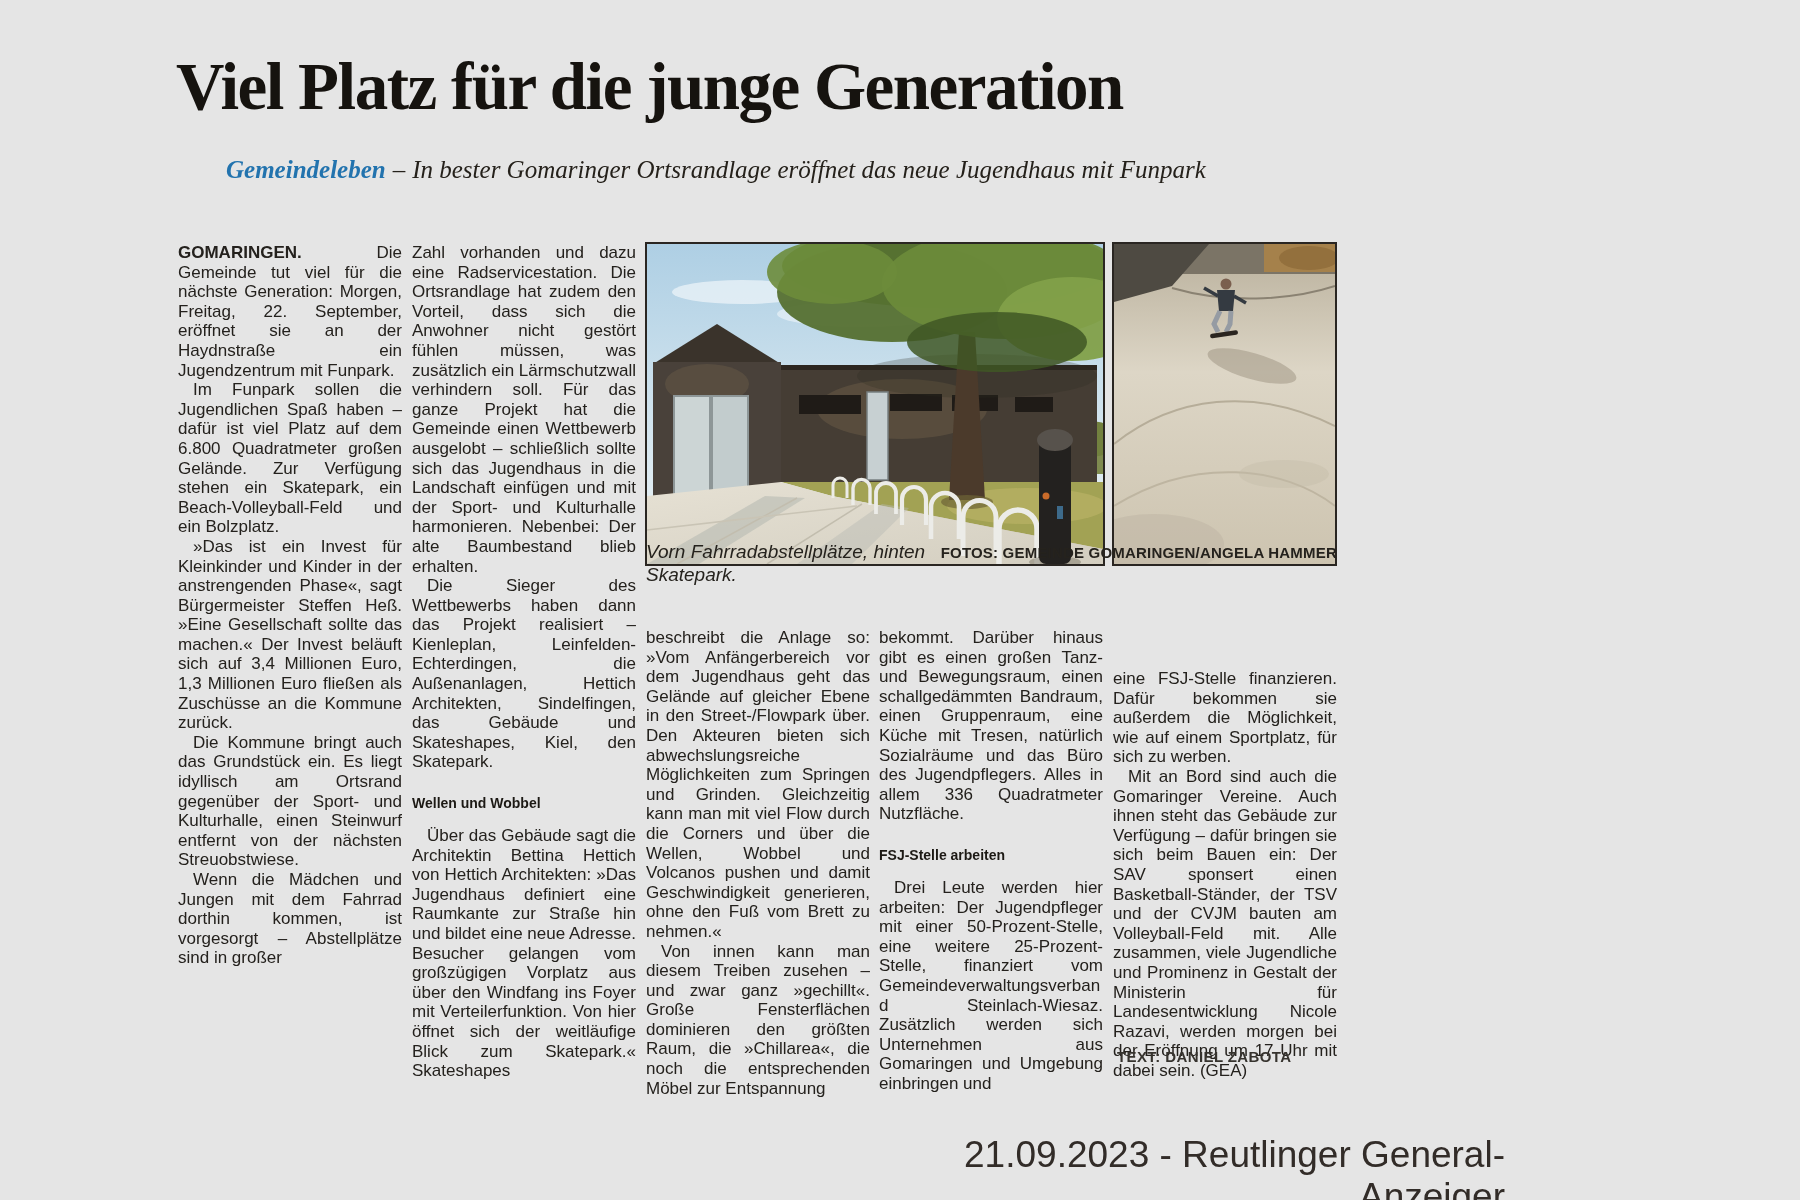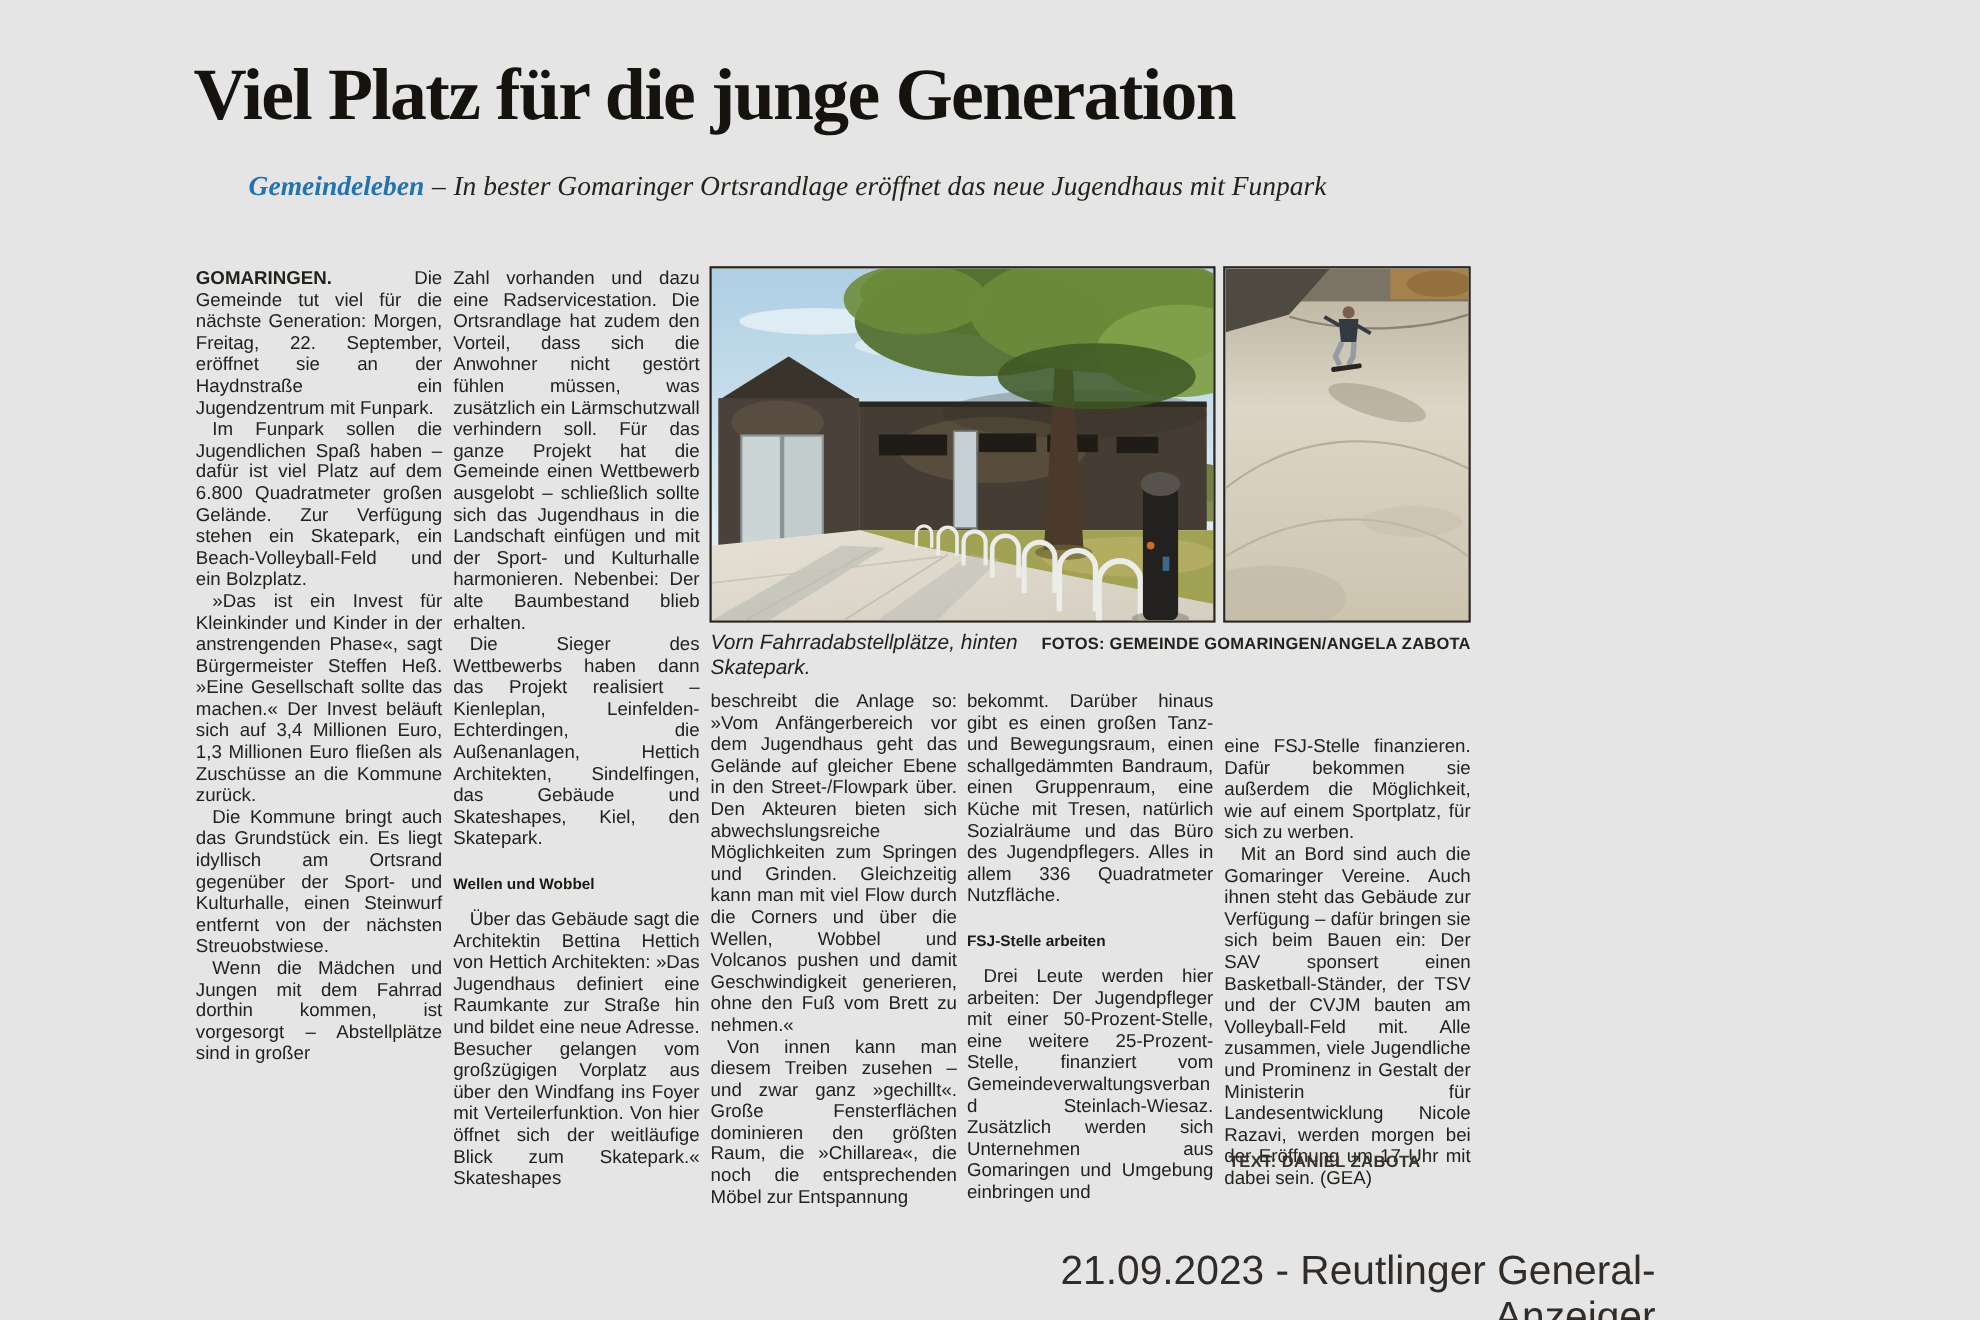--- a/index.html
+++ b/index.html
@@ -22,21 +22,21 @@
   .p{margin:0;}
   .ind{text-indent:15px;}
   .lead{font-weight:700;}
   .subhead{font-size:14px;line-height:22px;font-weight:700;text-align:left;
            margin:20px 0 12px;color:#1c1914;hyphens:none;}
   .photo{position:absolute;top:242px;border:2px solid #2a2622;box-sizing:border-box;
          background:#cfc8ba;overflow:hidden;}
   .photo1{left:645px;width:460px;height:324px;}
   .photo2{left:1112px;width:225px;height:324px;}
   .photo svg{display:block;}
-  .caption-row{position:absolute;left:646px;top:574px;width:691px;
+  .caption-row{position:absolute;left:646px;top:541px;width:691px;
                display:flex;justify-content:space-between;align-items:baseline;}
   .caption{font-style:italic;font-size:19px;line-height:1.2;color:#25221d;}
   .photo-credit{font-weight:700;font-size:15px;letter-spacing:.2px;color:#25221d;white-space:nowrap;}
   .text-credit{position:absolute;left:1117px;top:1048px;font-weight:700;font-size:15px;
                letter-spacing:.4px;color:#36332e;}
   .footer{position:absolute;left:905px;top:1134px;width:600px;text-align:right;
           font-size:37px;color:#322c28;}
 </style>
 </head>
 <body>
@@ -188,20 +188,20 @@
         <line x1="120" y1="52" x2="132" y2="59" stroke="#343a41" stroke-width="3.5"></line>
         <path d="M106,67 L100,80 L104,88 M117,67 L116,80 L112,88" stroke="#959ba3" stroke-width="5" fill="none"></path>
         <rect x="96" y="88" width="28" height="4.5" rx="2" fill="#2a2520" transform="rotate(-8 110 90)"></rect>
       </g>
       <ellipse cx="138" cy="122" rx="46" ry="13" fill="#9c9280" opacity="0.5" transform="rotate(16 138 122)"></ellipse>
     </svg>
   </div>
 
   <div class="caption-row">
     <span class="caption">Vorn Fahrradabstellplätze, hinten Skatepark.</span>
-    <span class="photo-credit">FOTOS: GEMEINDE GOMARINGEN/ANGELA ZABOTA</span>
+    <span class="photo-credit">FOTOS: GEMEINDE GOMARINGEN/ANGELA HAMMER</span>
   </div>
 
   <div class="text-credit">TEXT: DANIEL ZABOTA</div>
 
   <div class="footer">21.09.2023 - Reutlinger General-Anzeiger</div>
 
 </div>
 
 </body></html>

